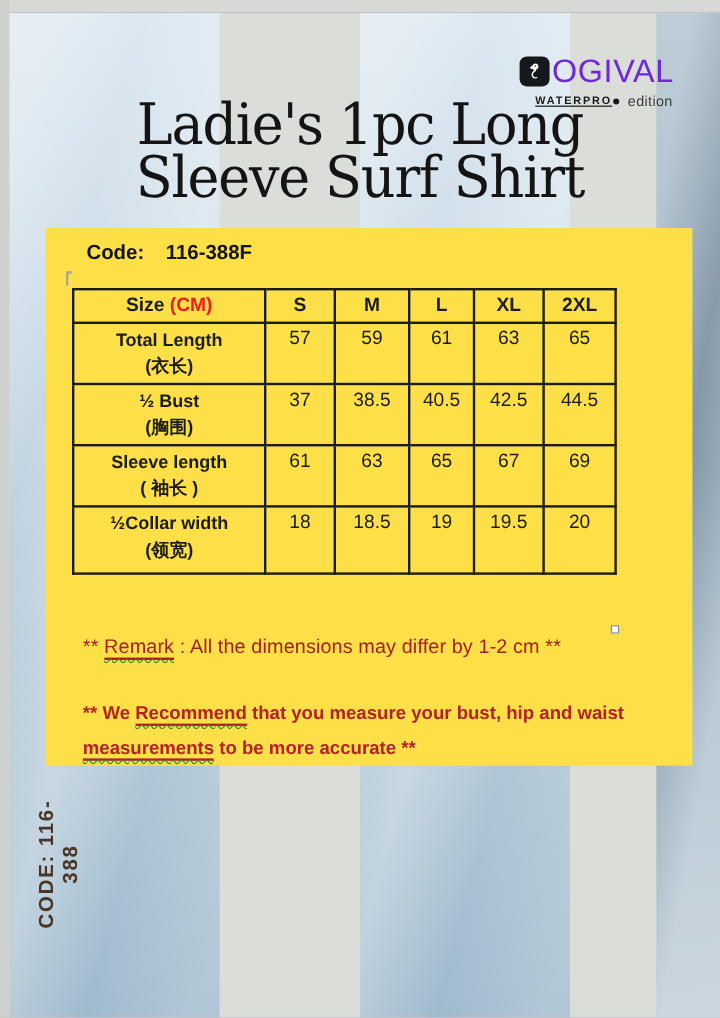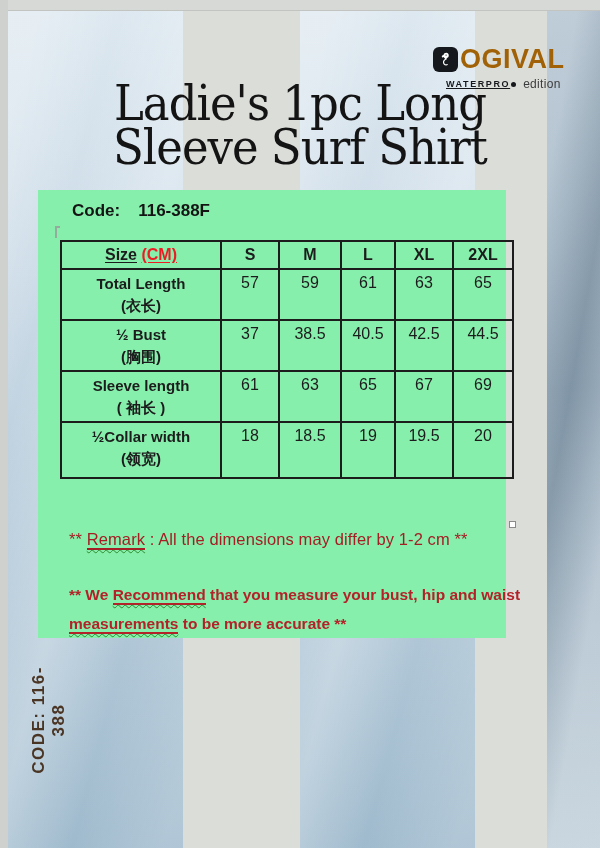--- a/index.html
+++ b/index.html
@@ -23,47 +23,47 @@
     background:
       linear-gradient(100deg, rgba(255,255,255,.25) 15%, rgba(0,0,0,.10) 45%, rgba(255,255,255,.30) 75%),
       linear-gradient(175deg, #a9bccb 0%, #8ea5b8 45%, #b3c5d2 100%);
   }
   
   .logo{ position:absolute; left:433px; top:44px; }
   .logo-row{ display:flex; align-items:center; }
   .logo-mark{ width:25px; height:25px; background:#15181d; border-radius:6px;
     display:flex; align-items:center; justify-content:center; }
   .logo-mark svg{ width:17px; height:17px; }
-  .logo-name{ font-size:27px; font-weight:700; color:#a16207; letter-spacing:.5px; margin-left:2px;
+  .logo-name{ font-size:27px; font-weight:400; color:#6d28d9; letter-spacing:.5px; margin-left:2px;
     font-family:"Liberation Sans", sans-serif; }
   .logo-sub{ margin-top:2px; margin-left:13px; display:flex; align-items:center; }
   .logo-sub .wp{ font-size:9px; font-weight:700; color:#16181c; letter-spacing:1.6px;text-decoration:underline; }
   .logo-sub .dot{ width:5px; height:5px; background:#16181c; border-radius:50%; margin-left:1px; }
   .logo-sub .ed{ font-size:12px; color:#3c3c3c; margin-left:7px; letter-spacing:.3px; }
   
   .title{ position:absolute; left:0; top:84px; width:600px; text-align:center;
     font-family:"DejaVu Serif", serif; font-weight:400; color:#141414;
     font-size:45px; line-height:.93; letter-spacing:-1px; transform:scaleY(1.06); }
   
-  .panel{ position:absolute; left:38px; top:190px; width:468px; height:448px; background:#86efac;padding-left:32px; }
+  .panel{ position:absolute; left:38px; top:190px; width:539px; height:448px; background:#fde047;padding-left:32px; }
   .code-line{ position:absolute; left:34px; top:11px; font-size:17px; font-weight:700; color:#141414; }
   .code-line .val{ margin-left:18px; }
   .anchor-mark{ position:absolute; left:17px; top:36px; width:5px; height:12px;
     border-left:2px solid #9a9a9a; border-top:2px solid #9a9a9a; opacity:.8; }
   
   table.size{ position:absolute; left:22px; top:50px; border-collapse:collapse;
     table-layout:fixed; width:452px; }
   table.size td, table.size th{ border:2px solid #1c1c1c; text-align:center;
     vertical-align:top; color:#1c1c1c; }
   table.size th{ height:28px; font-size:16px; font-weight:700; vertical-align:middle; padding:0; }
   table.size td{ font-size:16px; padding-top:4px; }
   table.size td.lbl{ font-weight:700; font-size:15px; line-height:1.45; padding-top:3px; }
   table.size tr.r{ height:51px; }
   table.size tr.r5{ height:56px; }
-  .u{ text-decoration:underline; text-underline-offset:2px; }
+  .u{ text-underline-offset:2px; }
   .red{ color:#ed1c24; }
   .handle{ position:absolute; left:471px; top:331px; width:7px; height:7px;
     background:#fff; border:1px solid #8a8a8a; }
   
   .remark{ position:absolute; left:31px; top:340px; font-size:16.5px; font-weight:400;
     color:#a41e24; letter-spacing:.1px; }
   .recommend{ position:absolute; left:31px; top:390px; width:460px; font-size:15.5px;
     font-weight:700; color:#b22228; line-height:1.9; }
   .squig{ border-bottom:2px solid currentColor;
     text-decoration:underline wavy #2e8b2e 1px; text-underline-offset:4px; }

